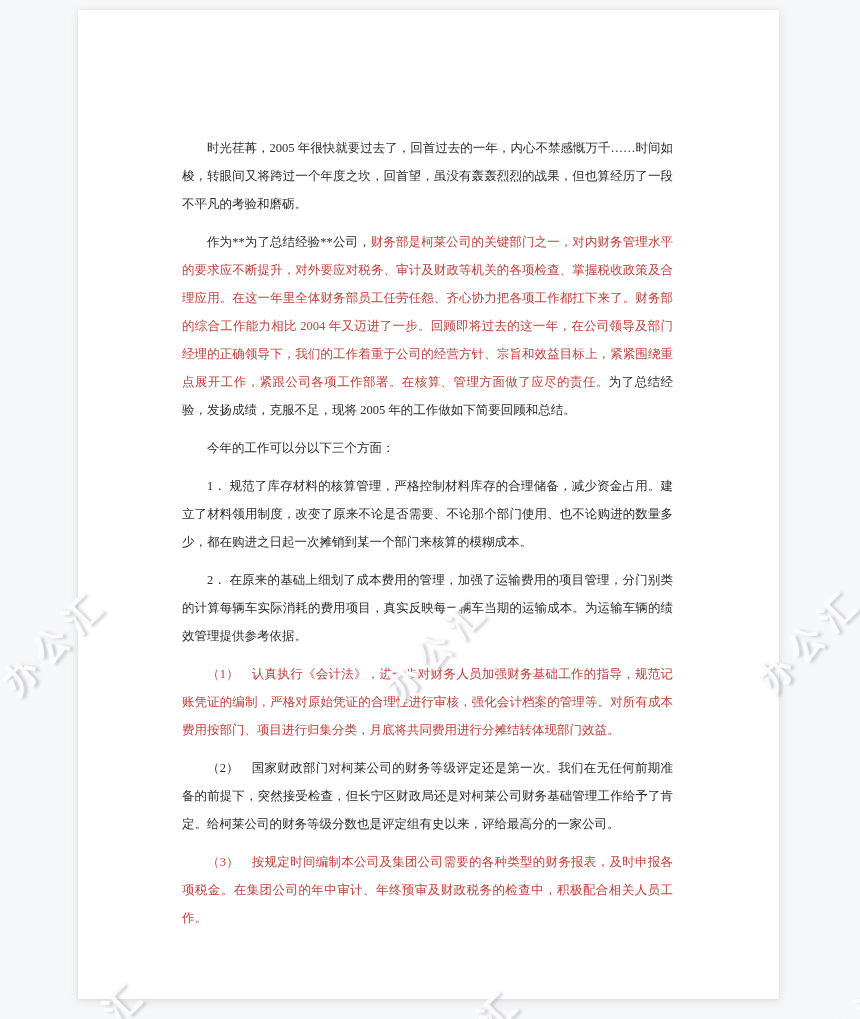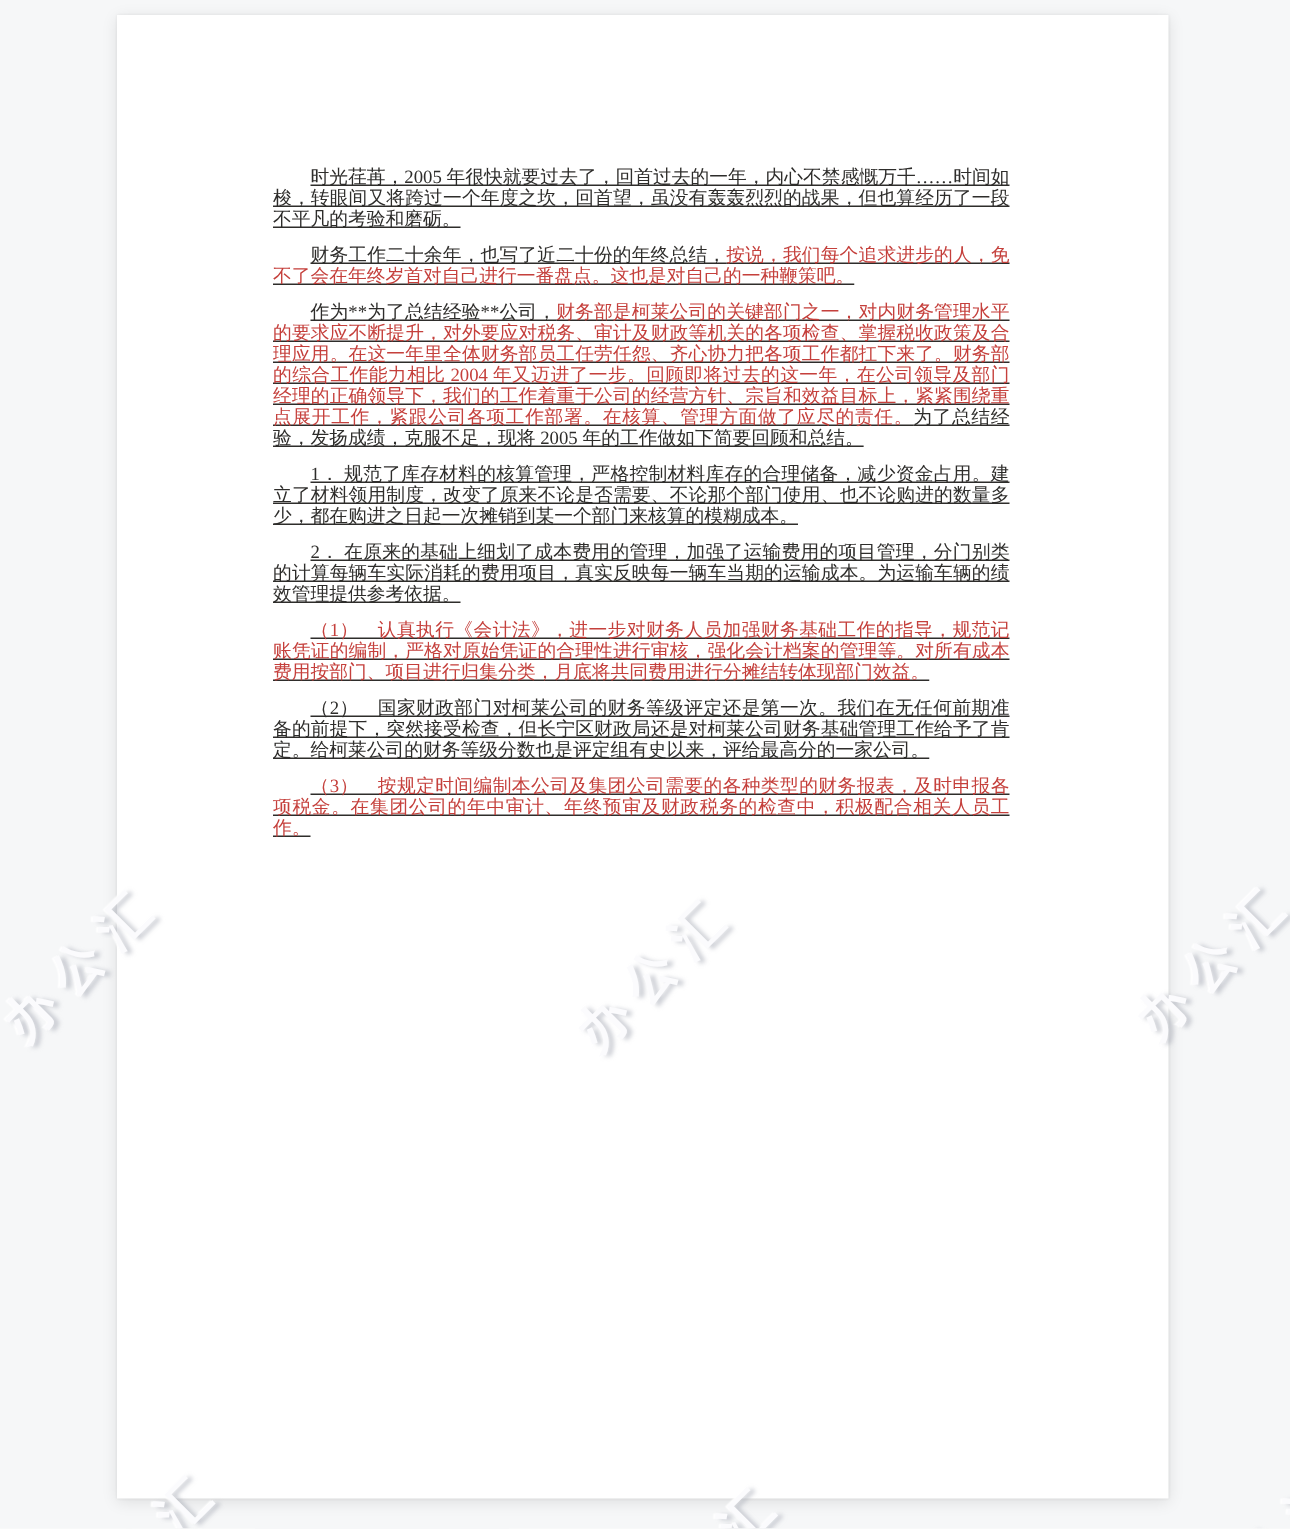--- a/index.html
+++ b/index.html
@@ -23,27 +23,26 @@
   }
   .paper {
     position: absolute;
     left: 78px; top: 10px;
     width: 701px; height: 989px;
     background: var(--paper);
     box-shadow: 0 2px 10px rgba(0,0,0,0.10), 0 0 2px rgba(0,0,0,0.07);
   }
   .doc-body {
     position: absolute;
-    left: 104px; top: 101px;
+    left: 104px; top: 124px;
     width: 491px;
     color: var(--ink);
     font-size: 12.5px;
-    line-height: 14px;
+    line-height: 28px;
     text-align: justify;
-    text-decoration: underline;
   }
   .para {
     margin: 0 0 10px 0;
     text-indent: 2em;
   }
   .seg { color: var(--ink); }
   .seg.red { color: var(--red); }
   .wm-layer {
     position: absolute;
     left: 0; top: 0; width: 860px; height: 1019px;
@@ -64,22 +63,22 @@
   }
 </style>
 </head>
 <body>
 
 <div class="stage">
 
   <div class="paper">
     <div class="doc-body">
         <p class="para"><span class="seg">时光荏苒，2005 年很快就要过去了，回首过去的一年，内心不禁感慨万千……时间如梭，转眼间又将跨过一个年度之坎，回首望，虽没有轰轰烈烈的战果，但也算经历了一段不平凡的考验和磨砺。</span></p>
-        <p class="para"><span class="seg">财务工作二十余年，也写了近二十份的年终总结，</span><span class="seg red">按说，我们每个追求进步的人，免不了会在年终岁首对自己进行一番盘点。这也是对自己的一种鞭策吧。</span></p>
         <p class="para"><span class="seg">作为**为了总结经验**公司，</span><span class="seg red">财务部是柯莱公司的关键部门之一，对内财务管理水平的要求应不断提升，对外要应对税务、审计及财政等机关的各项检查、掌握税收政策及合理应用。在这一年里全体财务部员工任劳任怨、齐心协力把各项工作都扛下来了。财务部的综合工作能力相比 2004 年又迈进了一步。回顾即将过去的这一年，在公司领导及部门经理的正确领导下，我们的工作着重于公司的经营方针、宗旨和效益目标上，紧紧围绕重点展开工作，紧跟公司各项工作部署。在核算、管理方面做了应尽的责任。</span><span class="seg">为了总结经验，发扬成绩，克服不足，现将 2005 年的工作做如下简要回顾和总结。</span></p>
+        <p class="para"><span class="seg">今年的工作可以分以下三个方面：</span></p>
         <p class="para"><span class="seg">1． 规范了库存材料的核算管理，严格控制材料库存的合理储备，减少资金占用。建立了材料领用制度，改变了原来不论是否需要、不论那个部门使用、也不论购进的数量多少，都在购进之日起一次摊销到某一个部门来核算的模糊成本。</span></p>
         <p class="para"><span class="seg">2． 在原来的基础上细划了成本费用的管理，加强了运输费用的项目管理，分门别类的计算每辆车实际消耗的费用项目，真实反映每一辆车当期的运输成本。为运输车辆的绩效管理提供参考依据。</span></p>
         <p class="para"><span class="seg red">（1）　认真执行《会计法》，进一步对财务人员加强财务基础工作的指导，规范记账凭证的编制，严格对原始凭证的合理性进行审核，强化会计档案的管理等。对所有成本费用按部门、项目进行归集分类，月底将共同费用进行分摊结转体现部门效益。</span></p>
         <p class="para"><span class="seg">（2）　国家财政部门对柯莱公司的财务等级评定还是第一次。我们在无任何前期准备的前提下，突然接受检查，但长宁区财政局还是对柯莱公司财务基础管理工作给予了肯定。给柯莱公司的财务等级分数也是评定组有史以来，评给最高分的一家公司。</span></p>
         <p class="para"><span class="seg red">（3）　按规定时间编制本公司及集团公司需要的各种类型的财务报表，及时申报各项税金。在集团公司的年中审计、年终预审及财政税务的检查中，积极配合相关人员工作。</span></p>
       </div>
   </div>
 
   <div class="wm-layer">
     <span class="wm" style="left:55px;  top:642px;">办公汇</span>

